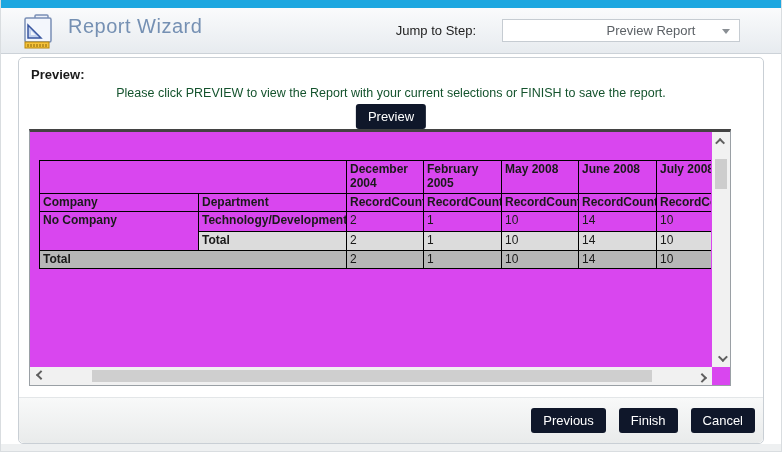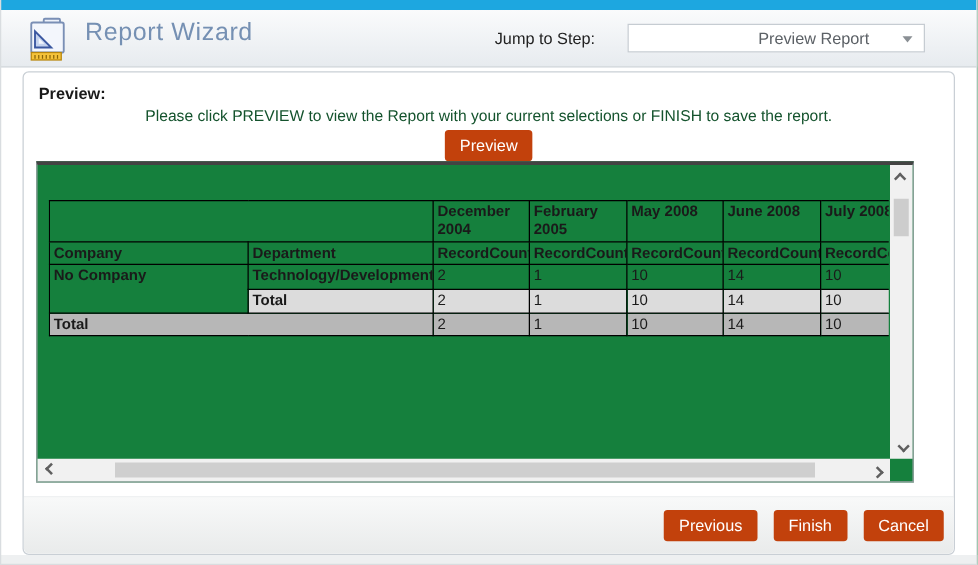--- a/index.html
+++ b/index.html
@@ -39,30 +39,30 @@
   }
 
   
   .panel {
     position:absolute; left:18px; top:57px; width:746px; height:387px;
     background:#fff; border:1px solid #c9cfd5; border-radius:5px;
   }
   .preview-label { position:absolute; left:12px; top:9px; font-size:13px; font-weight:bold; }
   .instruction { position:absolute; left:0; top:28px; width:100%; text-align:center; font-size:12.5px; color:#14532d; }
   .btn {
-    background:#c2410c; color:#fff; border:none; border-radius:3px;
+    background:#0f172a; color:#fff; border:none; border-radius:3px;
     font-family:"Liberation Sans", sans-serif; font-size:13px;
     padding:5px 12px; cursor:pointer;
   }
   .preview-btn { position:absolute; top:46px; left:50%; transform:translateX(-50%); }
 
   
   .viewport {
     position:absolute; left:10px; top:71px; width:702px; height:257px;
-    background:#15803d; border:1px solid #9aa0a5; border-top:3px solid #434343;
+    background:#d946ef; border:1px solid #9aa0a5; border-top:3px solid #434343;
   }
   .table-clip { position:absolute; left:9px; top:28px; width:672px; height:112px; overflow:hidden; }
 
   table.report {
     border-collapse:collapse; table-layout:fixed; width:694px;
     font-size:12px; line-height:14px;
   }
   table.report th, table.report td {
     border:1.5px solid #000; padding:1px 3px 2px 3px;
     text-align:left; vertical-align:top; overflow:hidden; white-space:nowrap;

